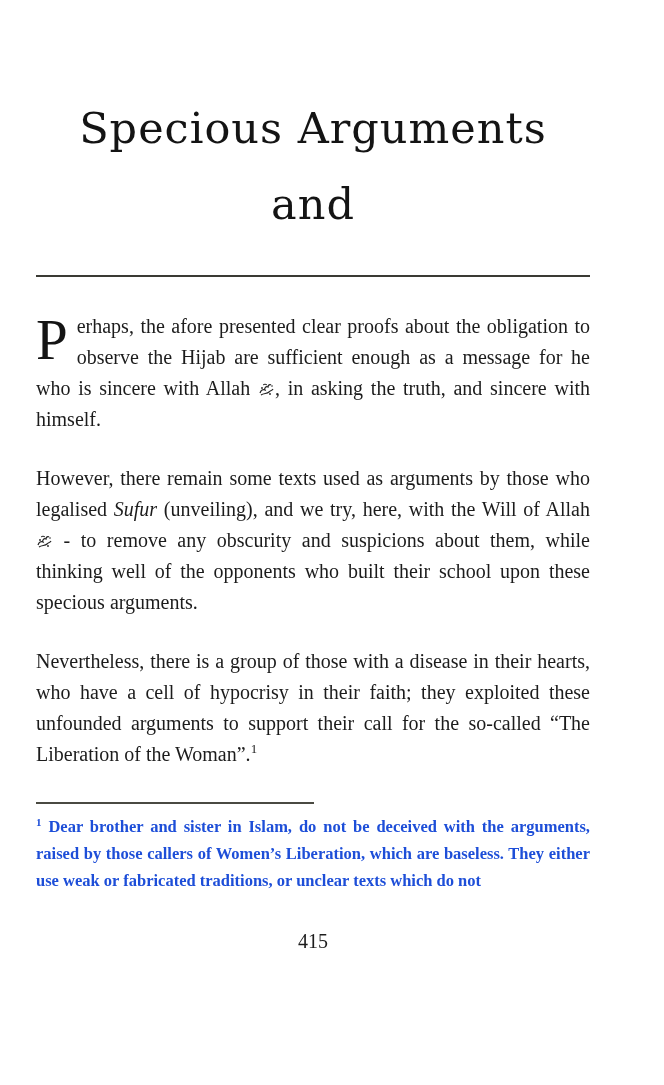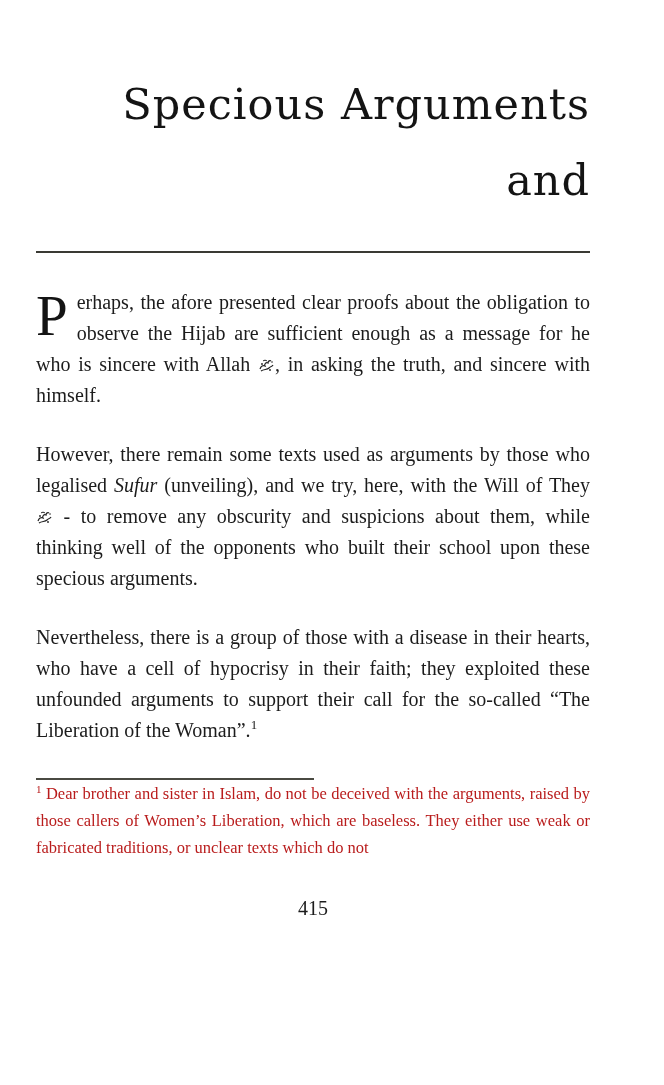--- a/index.html
+++ b/index.html
@@ -17,24 +17,24 @@
     position: relative;
   }
   .content {
     padding: 0 74px 0 36px;
   }
   .title {
     font-family: "DejaVu Serif", serif;
     font-weight: normal;
     font-size: 43px;
     line-height: 76px;
-    text-align: right;
+    text-align: center;
     letter-spacing: 1px;
     color: #141414;
-    padding-top: 66px;
+    padding-top: 90px;
   }
   .title-divider {
     border: none;
     border-top: 2px solid #3a3a34;
     margin-top: 33px;
   }
   .body-text p {
     font-size: 20px;
     line-height: 31px;
     text-align: justify;
@@ -61,24 +61,26 @@
     height: 15px;
     vertical-align: -2px;
   }
   .footnote-divider {
     border: none;
     border-top: 2px solid #4a4a42;
     width: 278px;
     margin: 32px 0 0 0;
   }
   .footnote {
+    margin-top: 9px;
     font-size: 16.5px;
     line-height: 27px;
     text-align: justify;
-    color: #b91c1c;
+    color: #1d4ed8;
+    font-weight: bold;
   }
   .footnote sup {
     font-size: 11px;
     vertical-align: super;
     line-height: 0;
   }
   .page-number {
     margin-top: 36px;
     text-align: center;
     font-size: 20px;
@@ -104,21 +106,21 @@
               <path d="M2 11 C3 8, 5 7, 7 8 C6 6, 8 4, 10 5 C10 3, 12 2, 13 3" stroke="#222" fill="none" stroke-width="1.2"></path>
               <path d="M3 13 C6 11, 9 12, 11 10 C13 8, 14 9, 15 7" stroke="#222" fill="none" stroke-width="1.2"></path>
               <path d="M5 3 C6 2, 8 2, 9 3" stroke="#222" fill="none" stroke-width="1"></path>
               <circle cx="12" cy="12" r="0.9" fill="#222"></circle>
               <circle cx="4" cy="6" r="0.9" fill="#222"></circle>
               <circle cx="14" cy="4" r="0.8" fill="#222"></circle>
             </svg></span><span>, in asking the truth, and sincere with himself.</span>
       </p>
 
       <p class="p-next">
-        <span>However, there remain some texts used as arguments by those who legalised </span><span class="italic">Sufur</span><span> (unveiling), and we try, here, with the Will of They </span><span class="honorific"><svg width="17" height="15" viewBox="0 0 17 15">
+        <span>However, there remain some texts used as arguments by those who legalised </span><span class="italic">Sufur</span><span> (unveiling), and we try, here, with the Will of Allah </span><span class="honorific"><svg width="17" height="15" viewBox="0 0 17 15">
               <path d="M2 11 C3 8, 5 7, 7 8 C6 6, 8 4, 10 5 C10 3, 12 2, 13 3" stroke="#222" fill="none" stroke-width="1.2"></path>
               <path d="M3 13 C6 11, 9 12, 11 10 C13 8, 14 9, 15 7" stroke="#222" fill="none" stroke-width="1.2"></path>
               <path d="M5 3 C6 2, 8 2, 9 3" stroke="#222" fill="none" stroke-width="1"></path>
               <circle cx="12" cy="12" r="0.9" fill="#222"></circle>
               <circle cx="4" cy="6" r="0.9" fill="#222"></circle>
               <circle cx="14" cy="4" r="0.8" fill="#222"></circle>
             </svg></span><span> - to remove any obscurity and suspicions about them, while thinking well of the opponents who built their school upon these specious arguments.</span>
       </p>
 
       <p class="p-next">

